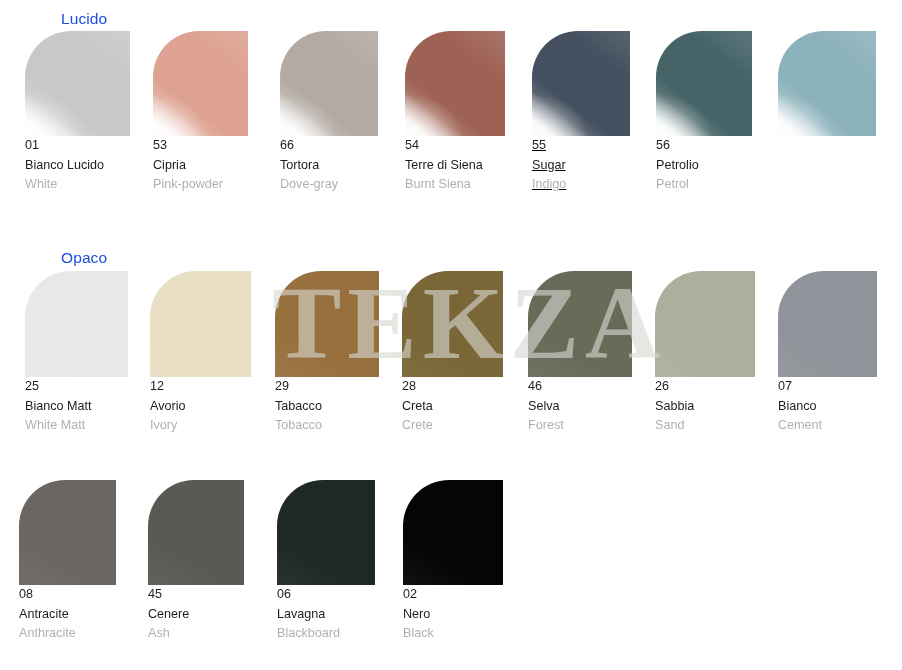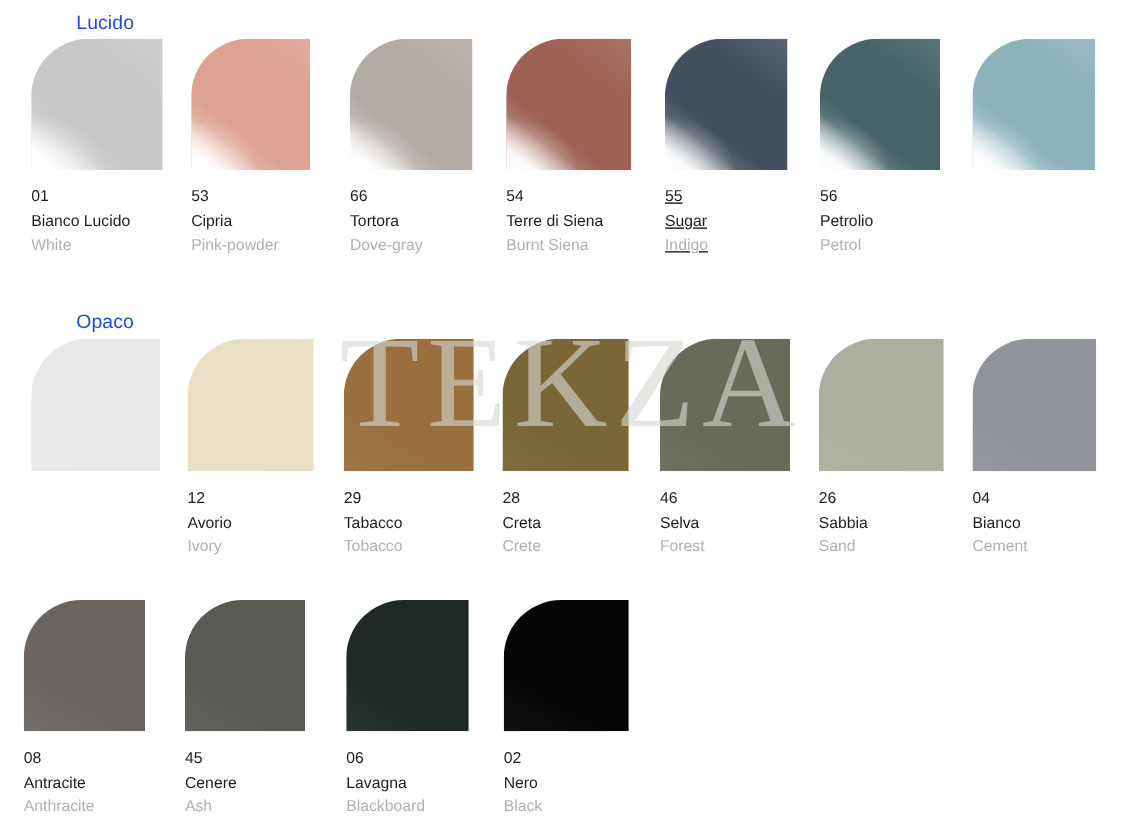--- a/index.html
+++ b/index.html
@@ -13,32 +13,33 @@
   #page {
     position: relative;
     width: 902px; height: 670px;
     background: #ffffff;
   }
 
   
   .watermark {
     position: absolute;
     left: 272px;
-    top: 252px;
+    top: 268px;
     width: 340px;
     height: 110px;
     font-family: "Liberation Serif", serif;
     font-size: 104px;
     line-height: 110px;
     letter-spacing: 6px;
     color: rgba(214,214,210,0.62);
     white-space: nowrap;
     z-index: 3;
     pointer-events: none;
     user-select: none;
+    font-weight: bold;
   }
 
   
   .section-title {
     position: absolute;
     font-size: 15.5px;
     color: #1d4ed8;
     font-weight: 400;
     letter-spacing: 0.1px;
     white-space: nowrap;
@@ -86,21 +87,21 @@
   
   .chip.matte .sheen {
     position: absolute; inset: 0;
     background: linear-gradient(30deg,
       rgba(255,255,255,0.05) 0%,
       rgba(255,255,255,0.00) 30%,
       rgba(255,255,255,0.00) 100%);
   }
 
   
-  .label { margin-top: 12px; }
+  .label { }
   .label .code,
   .label .it {
     display: block;
     font-size: 12.6px;
     line-height: 19.5px;
     color: #1d1d1d;
     white-space: nowrap;
   }
   .label .en {
     display: block;
@@ -201,20 +202,25 @@
           <div class="sheen2"></div>
         </div>
       </div>
     </div>
   <div class="row" id="row-matte1">
       <div class="cell" style="left: 25px;">
         <div class="chip matte" style="width: 103px; height: 106px;">
           <div class="base" style="background: rgb(232, 232, 233);"></div>
           <div class="sheen"></div>
         </div>
+        <div class="label">
+          <span class="code">25</span>
+          <span class="it">Bianco Matt</span>
+          <span class="en">White Matt</span>
+        </div>
       </div>
       <div class="cell" style="left: 150px;">
         <div class="chip matte" style="width: 101px; height: 106px;">
           <div class="base" style="background: rgb(233, 223, 196);"></div>
           <div class="sheen"></div>
         </div>
         <div class="label">
           <span class="code">12</span>
           <span class="it">Avorio</span>
           <span class="en">Ivory</span>
@@ -263,21 +269,21 @@
           <span class="it">Sabbia</span>
           <span class="en">Sand</span>
         </div>
       </div>
       <div class="cell" style="left: 778px;">
         <div class="chip matte" style="width: 99px; height: 106px;">
           <div class="base" style="background: rgb(144, 147, 153);"></div>
           <div class="sheen"></div>
         </div>
         <div class="label">
-          <span class="code">04</span>
+          <span class="code">07</span>
           <span class="it">Bianco</span>
           <span class="en">Cement</span>
         </div>
       </div>
     </div>
   <div class="row" id="row-matte2">
       <div class="cell" style="left: 19px;">
         <div class="chip matte" style="width: 97px; height: 105px;">
           <div class="base" style="background: rgb(107, 102, 98);"></div>
           <div class="sheen"></div>

